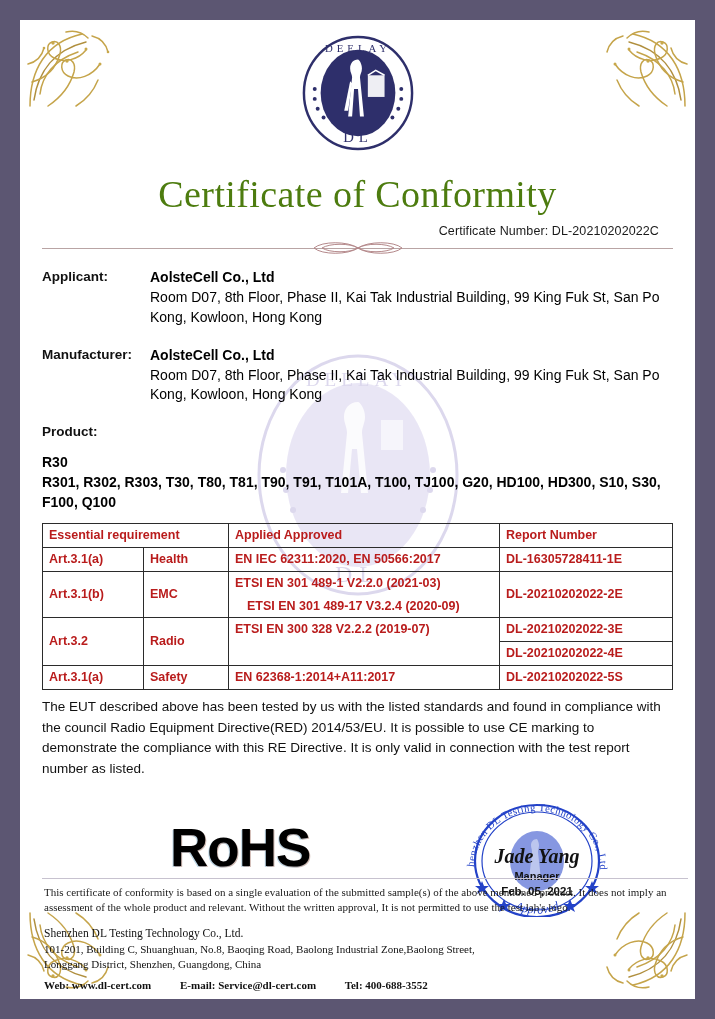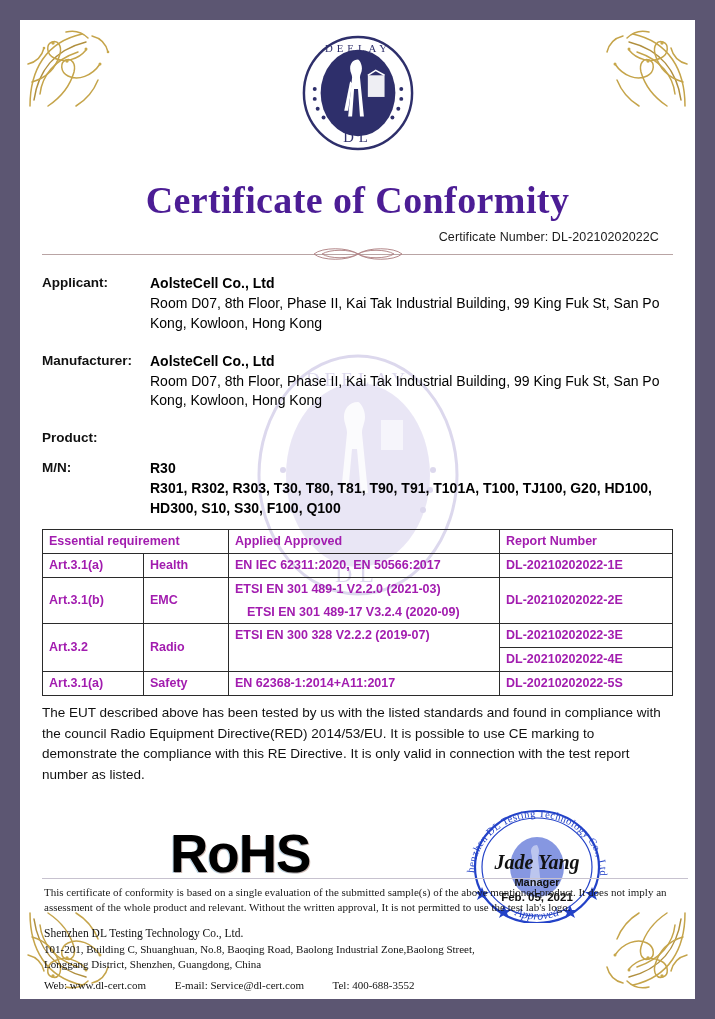--- a/index.html
+++ b/index.html
@@ -31,22 +31,22 @@
     position:absolute;left:50%;top:330px;
     transform:translateX(-50%);
     width:210px;height:250px;opacity:.30;pointer-events:none;
   }
   
   #content{position:relative;z-index:3;padding:0 22px;}
   #logo-wrap{display:flex;justify-content:center;padding-top:14px;}
   #logo{width:118px;height:118px;}
   h1#title{
     font-family:"Liberation Serif",serif;
-    font-weight:bold;font-size:38px;color:#4c1d95;
-    text-align:center;margin:26px 0 0 0;letter-spacing:.4px;
+    font-weight:normal;font-size:38px;color:#4d7c0f;
+    text-align:center;margin:20px 0 0 0;letter-spacing:.4px;
   }
   #certno{
     text-align:right;font-size:12.5px;color:#1a1a1a;
     margin:8px 14px 0 0;letter-spacing:.1px;
   }
   #divider{position:relative;height:16px;margin:2px 0 12px 0;}
   #divider .rule{position:absolute;left:0;right:0;top:8px;height:1px;background:#b9a4a4;}
   #divider .orn{position:absolute;left:50%;top:0;transform:translateX(-50%);width:120px;height:16px;}
 
   .field{display:flex;margin-bottom:5px;}
@@ -57,21 +57,21 @@
   .field .val{flex:1;font-size:14px;color:#000000;line-height:1.42;}
   .val .strong{font-weight:bold;}
   .val .addr{font-weight:normal;}
   .gap{height:13px;}
   .gap-sm{height:9px;}
   .mn-list{font-weight:bold;}
 
   
   table#req{
     width:100%;border-collapse:collapse;margin-top:10px;
-    font-size:12.5px;color:#a21caf;
+    font-size:12.5px;color:#b91c1c;
   }
   table#req th,table#req td{
     border:1px solid #2b2b2b;
     padding:3px 6px;font-weight:bold;text-align:left;
     line-height:1.35;white-space:nowrap;
   }
   table#req th{font-size:12.5px;}
   td.c-art{width:88px;text-align:center;}
   td.c-kind{width:72px;}
   td.c-std{}
@@ -102,21 +102,21 @@
     font-family:"Liberation Serif",serif;
     font-size:11px;color:#1a1a1a;line-height:1.38;margin:0 0 10px 2px;
   }
   .faddr{
     font-family:"Liberation Serif",serif;
     font-size:11.5px;color:#111;line-height:1.42;margin-left:2px;
   }
   .faddr.small{font-size:11px;}
   #contact{
     font-family:"Liberation Serif",serif;
-    font-size:11px;color:#111;margin:6px 0 0 2px;
+    font-size:11px;color:#111;margin:6px 0 0 2px;font-weight:bold;
   }
   #contact span{margin-right:26px;}
 </style>
 </head>
 <body>
 
 <div id="page">
   <div id="inner">
 
     <svg class="corner tl" viewBox="0 0 96 96">
@@ -273,40 +273,39 @@
         </div>
       </div>
       <div class="gap"></div>
 
       <div class="field">
         <div class="lbl">Product:</div>
       </div>
       <div class="gap-sm"></div>
 
       <div class="field">
-        <div class="lbl">M/N:</div>
         <div class="val">
           <div class="strong">R30</div>
           <div class="mn-list">R301, R302, R303, T30, T80, T81, T90, T91, T101A, T100, TJ100, G20, HD100, HD300, S10, S30, F100, Q100</div>
         </div>
       </div>
 
       <table id="req">
         <tbody>
           <tr>
             <th class="h-ess" colspan="2">Essential requirement</th>
             <th>Applied Approved</th>
             <th>Report Number</th>
           </tr>
 
           <tr>
             <td class="c-art">Art.3.1(a)</td>
             <td class="c-kind">Health</td>
             <td class="c-std">EN IEC 62311:2020, EN 50566:2017</td>
-            <td class="c-rep">DL-20210202022-1E</td>
+            <td class="c-rep">DL-16305728411-1E</td>
           </tr>
 
           <tr>
             <td class="c-art" rowspan="2">Art.3.1(b)</td>
             <td class="c-kind" rowspan="2">EMC</td>
             <td class="c-std" style="border-bottom:none;">ETSI EN 301 489-1 V2.2.0 (2021-03)</td>
             <td class="c-rep" rowspan="2">DL-20210202022-2E</td>
           </tr>
           <tr>
             <td class="c-std" style="border-top:none;padding-left:18px;">ETSI EN 301 489-17 V3.2.4 (2020-09)</td>

